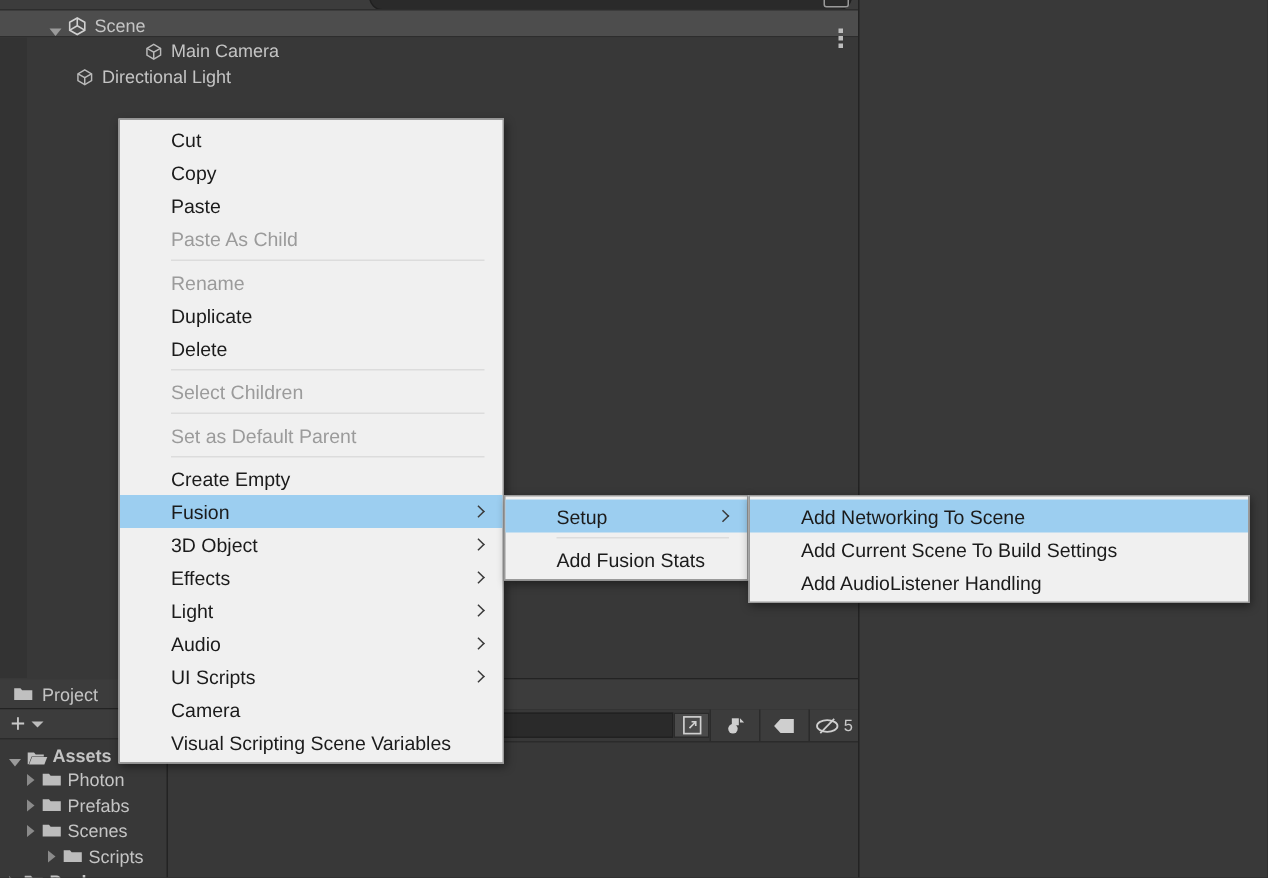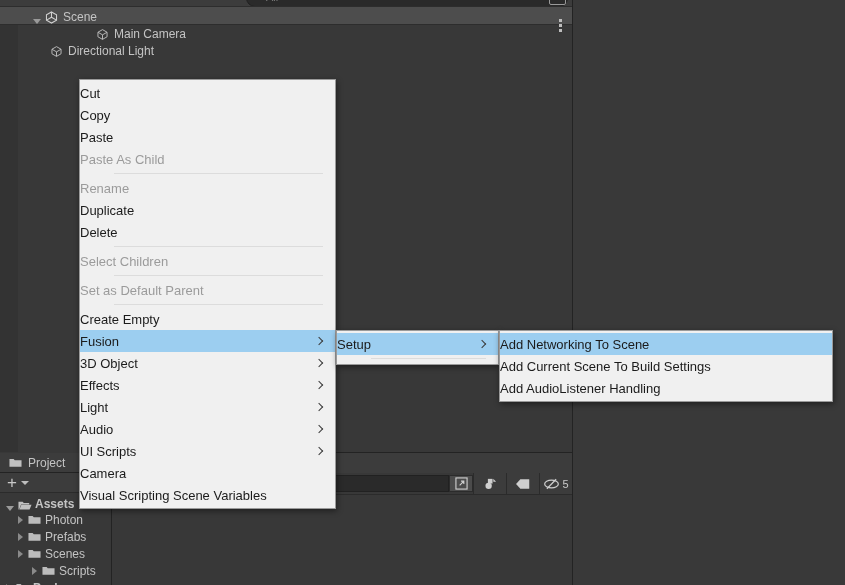--- a/index.html
+++ b/index.html
@@ -250,20 +250,21 @@
   }
   #context-menu-main   { left: 79px;  top: 79px;  width: 257px; }
   #context-menu-fusion { left: 336px; top: 330px; width: 163px; }
   #context-menu-setup  { left: 499px; top: 330px; width: 334px; }
 
   .mitem {
     position: relative;
     height: 22px;
     display: flex;
     align-items: center;
+    padding-left: 34px;
     padding-right: 10px;
     font-size: 13px;
     color: #1b1b1b;
     white-space: nowrap;
     cursor: default;
   }
   .mitem.disabled { color: #9b9b9b; }
   .mitem.selected { background: #9ccef0; }
   .msep {
     height: 1px;
@@ -493,20 +494,21 @@
     <div class="mitem">Camera</div>
     <div class="mitem">Visual Scripting Scene Variables</div>
   </div>
 
   <div class="cmenu" id="context-menu-fusion">
     <div class="mitem selected">
       <span>Setup</span>
       <span class="marrow"></span>
     </div>
     <div class="msep"></div>
+    <div class="mitem">Add Fusion Stats</div>
   </div>
 
   <div class="cmenu" id="context-menu-setup">
     <div class="mitem selected">Add Networking To Scene</div>
     <div class="mitem">Add Current Scene To Build Settings</div>
     <div class="mitem">Add AudioListener Handling</div>
   </div>
 
 </div>
 

